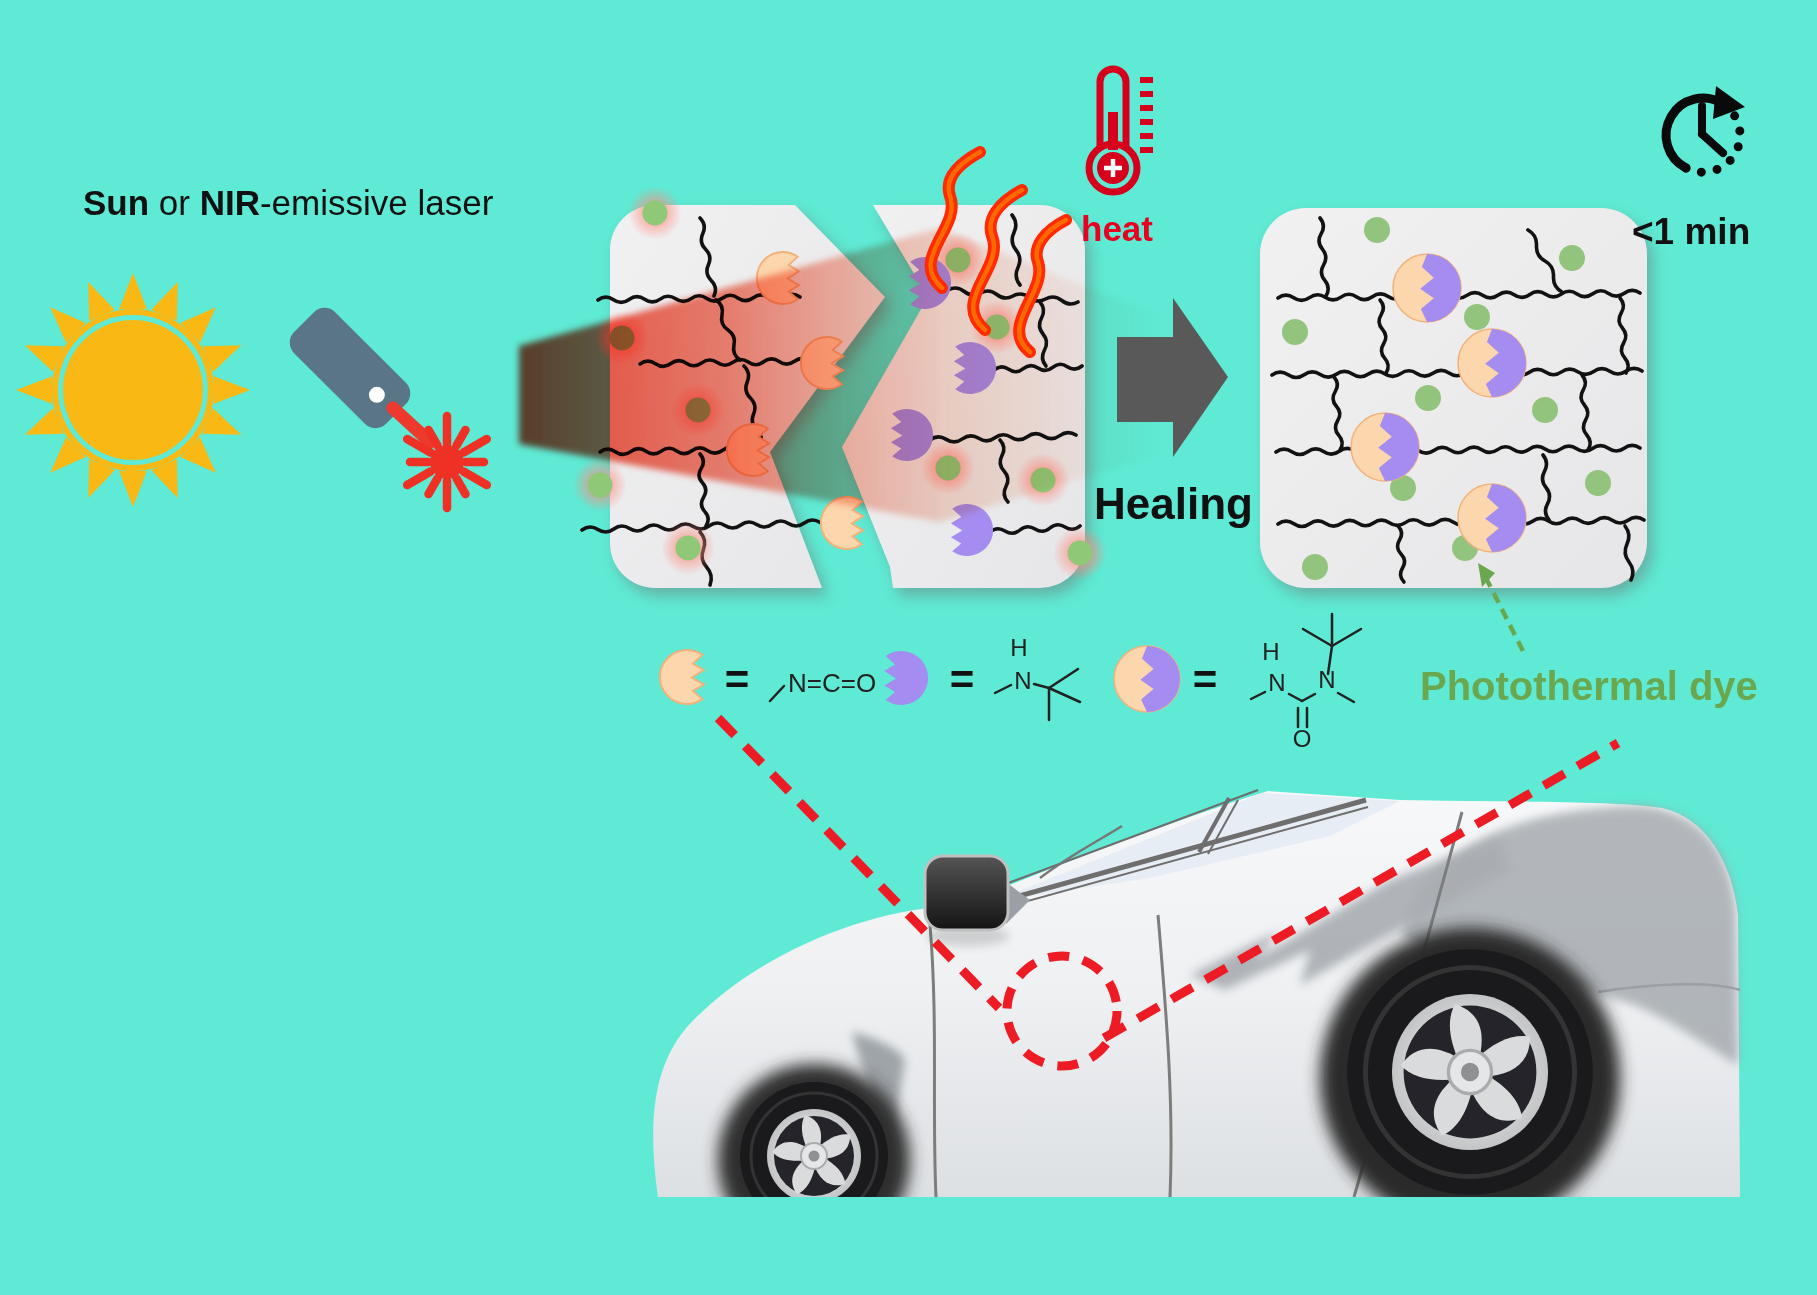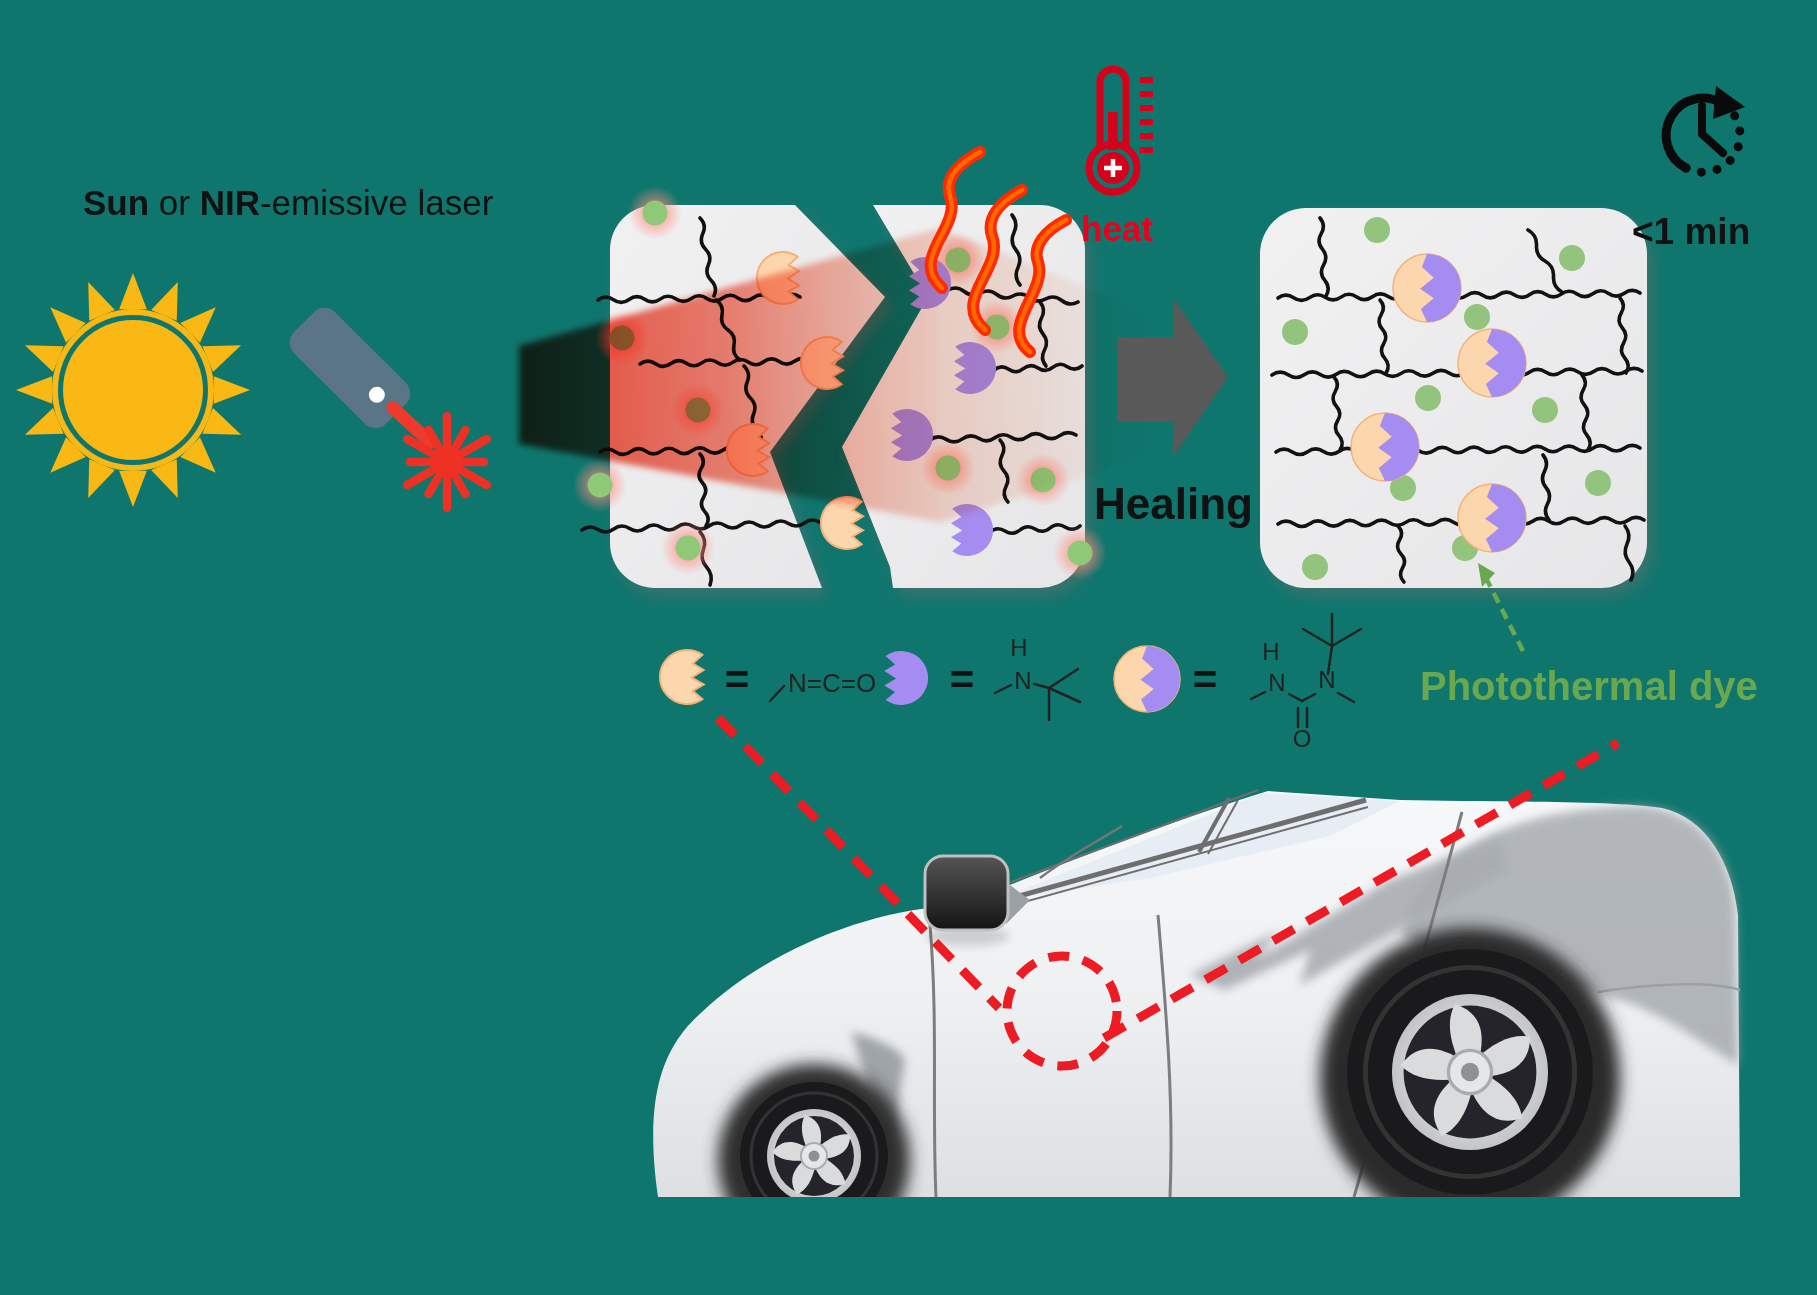--- a/index.html
+++ b/index.html
@@ -1,16 +1,16 @@
 <!DOCTYPE html>
 <html style="--beam_red: #ee3124; --dash_red: #ed1c24; --heat_red: #e8001f; --thermo_red: #d6001c; --flame: #ff2a00; --flame_hi: #ff6a00; --sun_yellow: #f9b813; --laser_body: #597586; --arrow_gray: #595959; --dye_green: #6aa84f; --dot_green: #8fc977; --pac_orange: #fcd6ad; --pac_orange_stroke: #f2b27a; --pac_purple: #a58cf0; --chain_black: #121212; --panel_gray: #ededee; --text_black: #111111;"><head>
 <meta charset="utf-8">
 <style>
   html,body{margin:0;padding:0;background:#ffffff;}
-  #canvas{position:relative;width:1817px;height:1295px;background:#0f766e;overflow:hidden;
+  #canvas{position:relative;width:1817px;height:1295px;background:#5eead4;overflow:hidden;
           font-family:"Liberation Sans",sans-serif;}
   svg text{font-family:"Liberation Sans",sans-serif;}
   .b{font-weight:bold;}
   .t-title{font-size:35px;fill:var(--text_black);}
   .t-heat{font-size:35px;font-weight:bold;fill:var(--heat_red);}
   .t-healing{font-size:44px;font-weight:bold;fill:var(--text_black);}
   .t-time{font-size:37px;font-weight:bold;fill:var(--text_black);}
   .t-dye{font-size:40px;font-weight:bold;fill:var(--dye_green);}
   .t-eq{font-size:42px;font-weight:bold;fill:var(--text_black);}
   .t-chem{font-size:26px;fill:#222;}

